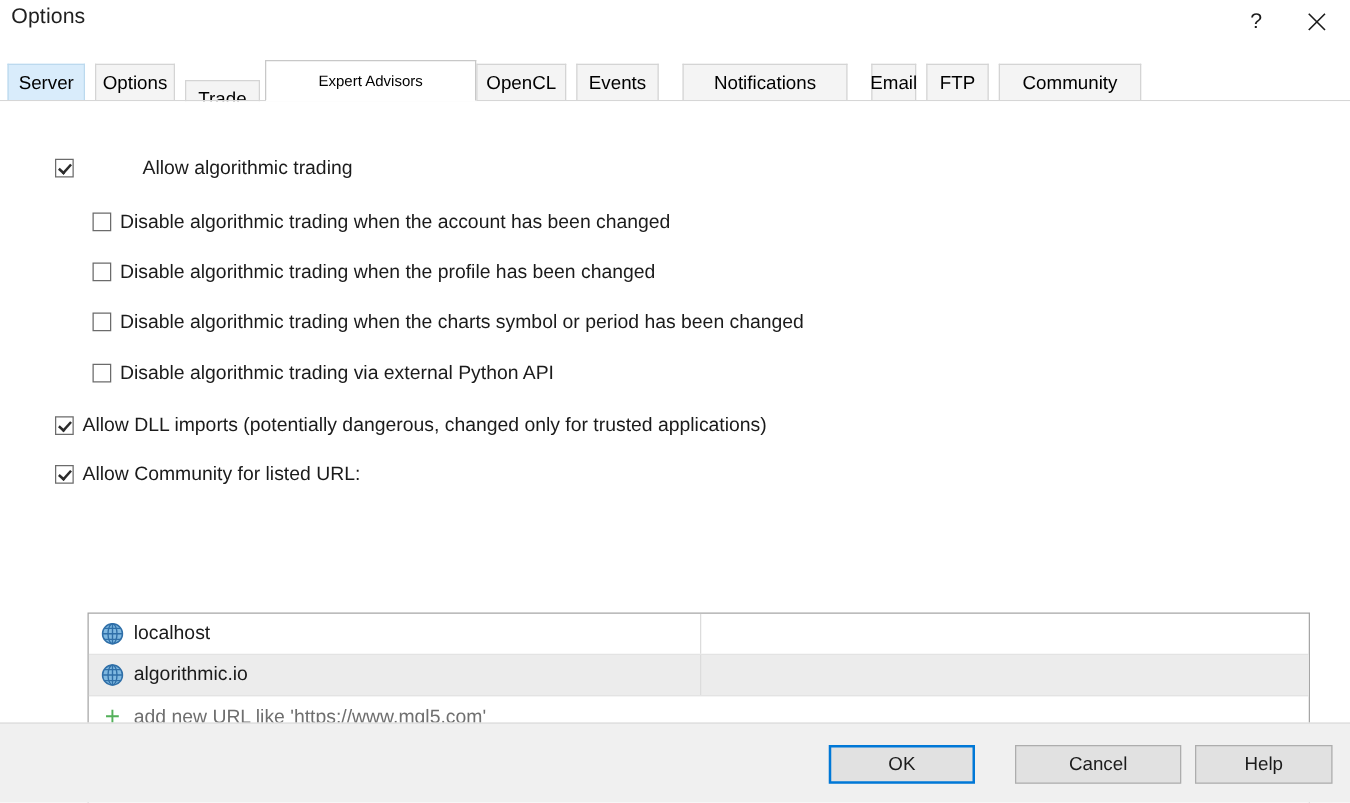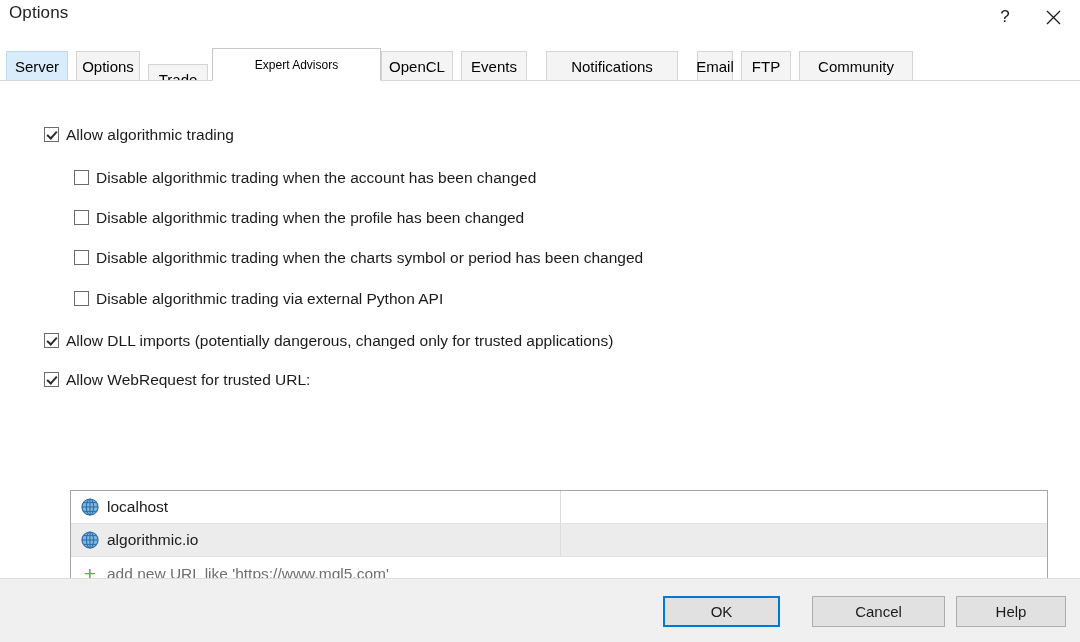--- a/index.html
+++ b/index.html
@@ -286,21 +286,21 @@
         <span class="rowtext">algorithmic.io</span>
       </div>
       <div class="urlrow plain">
         <span class="rowicon">
           <span class="plus">+</span>
         </span>
         <span class="rowtext placeholder">add new URL like 'https://www.mql5.com'</span>
       </div>
     </div>
 
-<div class="cbrow" style="left: 44px; top: 46px;">
+<div class="cbrow" style="left: 44px; top: 46px; gap: 48px;">
       <span class="cbox checked"></span>
       <span class="cblabel">Allow algorithmic trading</span>
     </div>
     <div class="cbrow" style="left: 74px; top: 89px;">
       <span class="cbox"></span>
       <span class="cblabel">Disable algorithmic trading when the account has been changed</span>
     </div>
     <div class="cbrow" style="left: 74px; top: 129px;">
       <span class="cbox"></span>
       <span class="cblabel">Disable algorithmic trading when the profile has been changed</span>
@@ -312,21 +312,21 @@
     <div class="cbrow" style="left: 74px; top: 210px;">
       <span class="cbox"></span>
       <span class="cblabel">Disable algorithmic trading via external Python API</span>
     </div>
     <div class="cbrow" style="left: 44px; top: 252px;">
       <span class="cbox checked"></span>
       <span class="cblabel">Allow DLL imports (potentially dangerous, changed only for trusted applications)</span>
     </div>
     <div class="cbrow" style="left: 44px; top: 291px;">
       <span class="cbox checked"></span>
-      <span class="cblabel">Allow WebRequest for trusted URL:</span>
+      <span class="cblabel">Allow Community for listed URL:</span>
     </div>
   </div>
 
 <div class="footer">
   <button class="btn default" id="btn-ok">OK</button>
   <button class="btn" id="btn-cancel">Cancel</button>
   <button class="btn" id="btn-help">Help</button>
 </div>
 
 </body></html>

